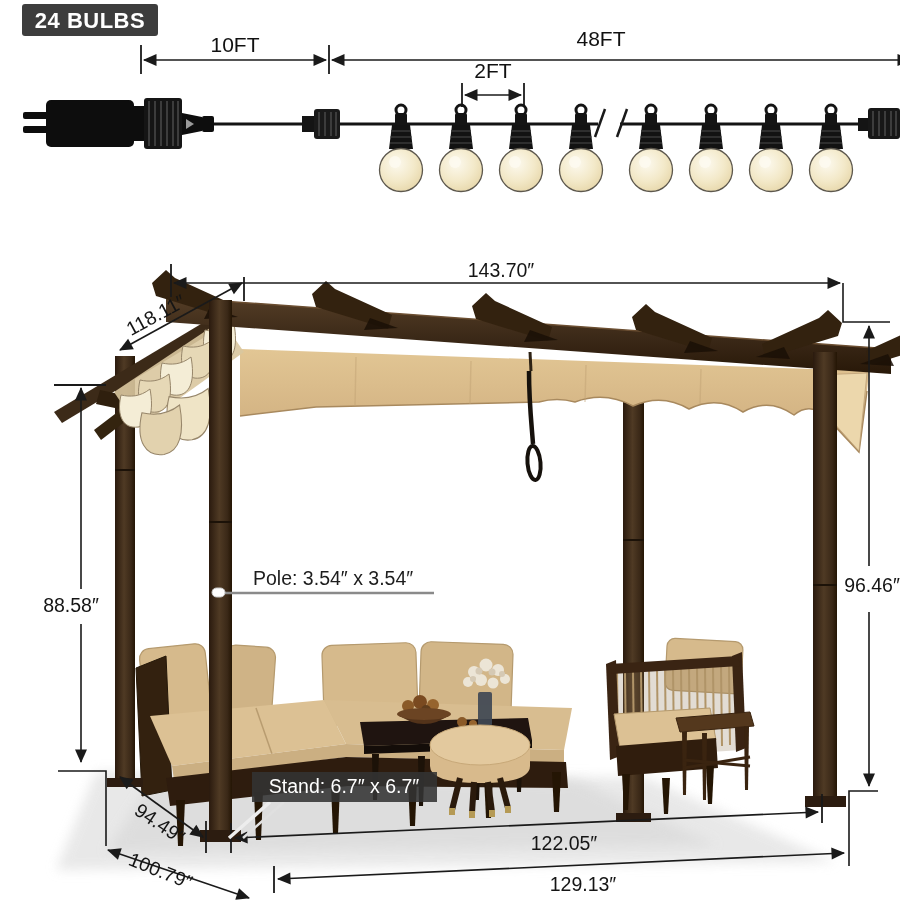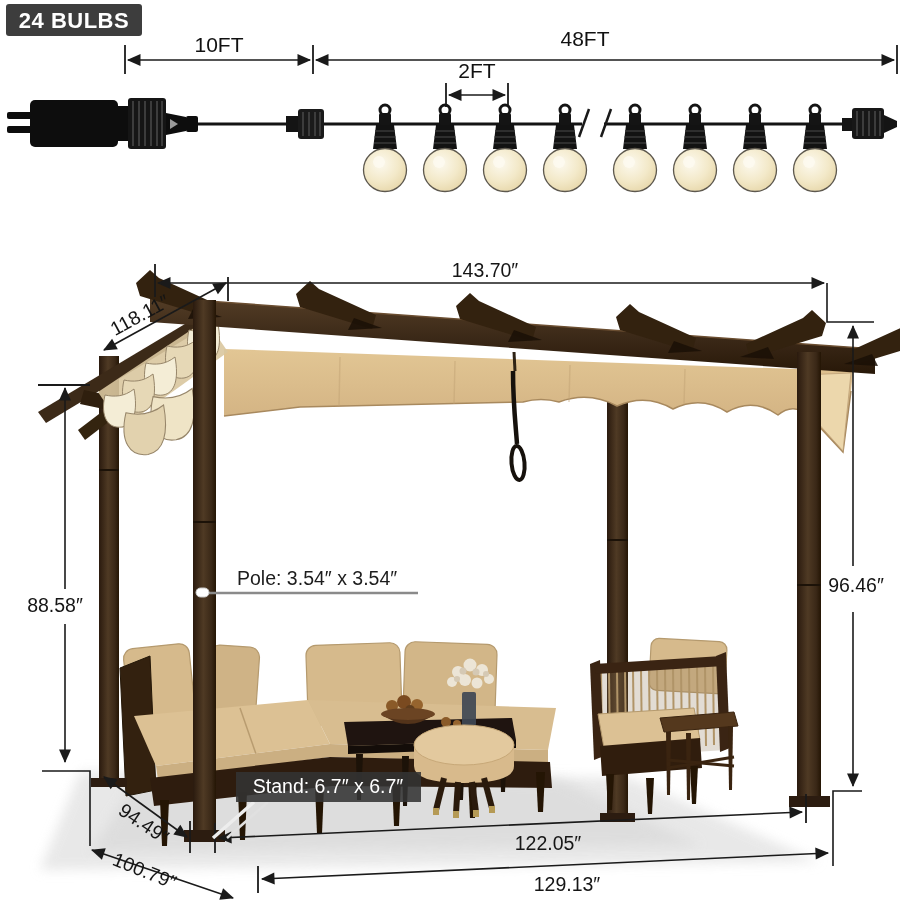--- a/index.html
+++ b/index.html
@@ -1,17 +1,17 @@
 <!DOCTYPE html>
 <html><head>
 <meta charset="utf-8">
 <style>
   html,body{margin:0;padding:0;background:#ffffff;}
   body{width:900px;height:900px;font-family:"Liberation Sans",sans-serif;}
-  #stage{width:824px;height:900px;position:relative;}
+  #stage{width:824px;height:900px;position:relative;margin-left:16px;}
   svg{display:block;}
   text{font-family:"Liberation Sans",sans-serif;}
   .dimtxt{font-size:19.5px;fill:#151515;}
   .topdim{font-size:21px;fill:#111;}
   .badge-txt{font-size:22px;font-weight:bold;fill:#ffffff;letter-spacing:.5px;}
   .pole-txt{font-size:19.5px;fill:#1d1d1d;}
   .stand-txt{font-size:19.5px;fill:#ffffff;}
   .dim{stroke:#1a1a1a;stroke-width:1.6;fill:none;}
   .tick{stroke:#1a1a1a;stroke-width:1.8;}
 </style>

